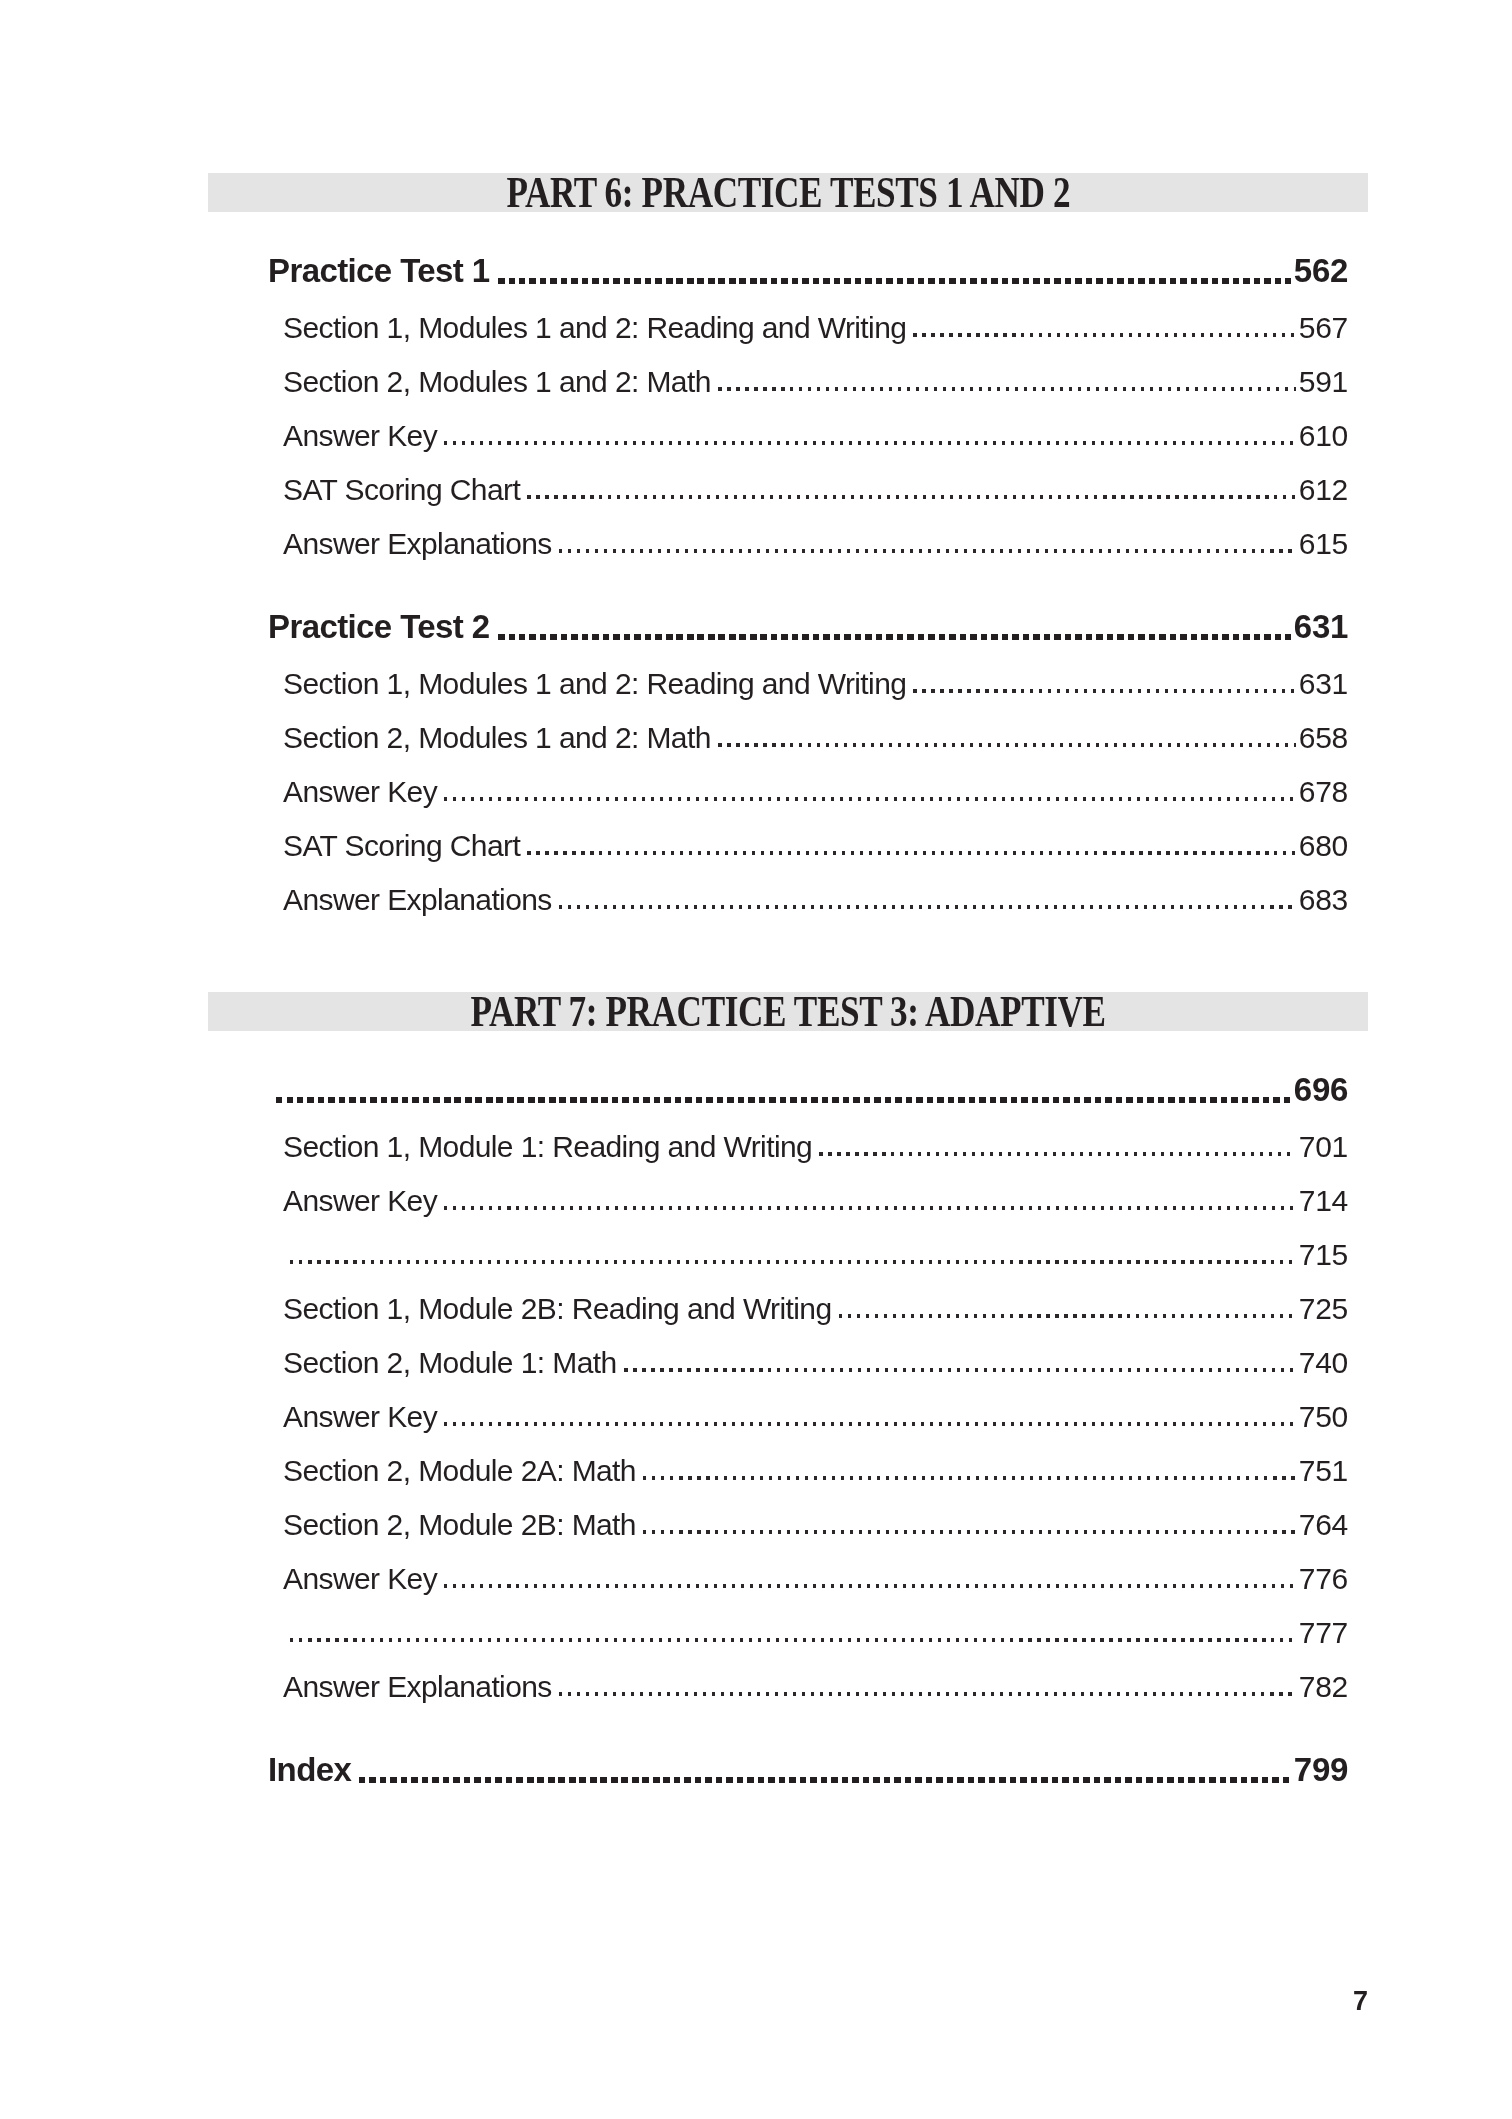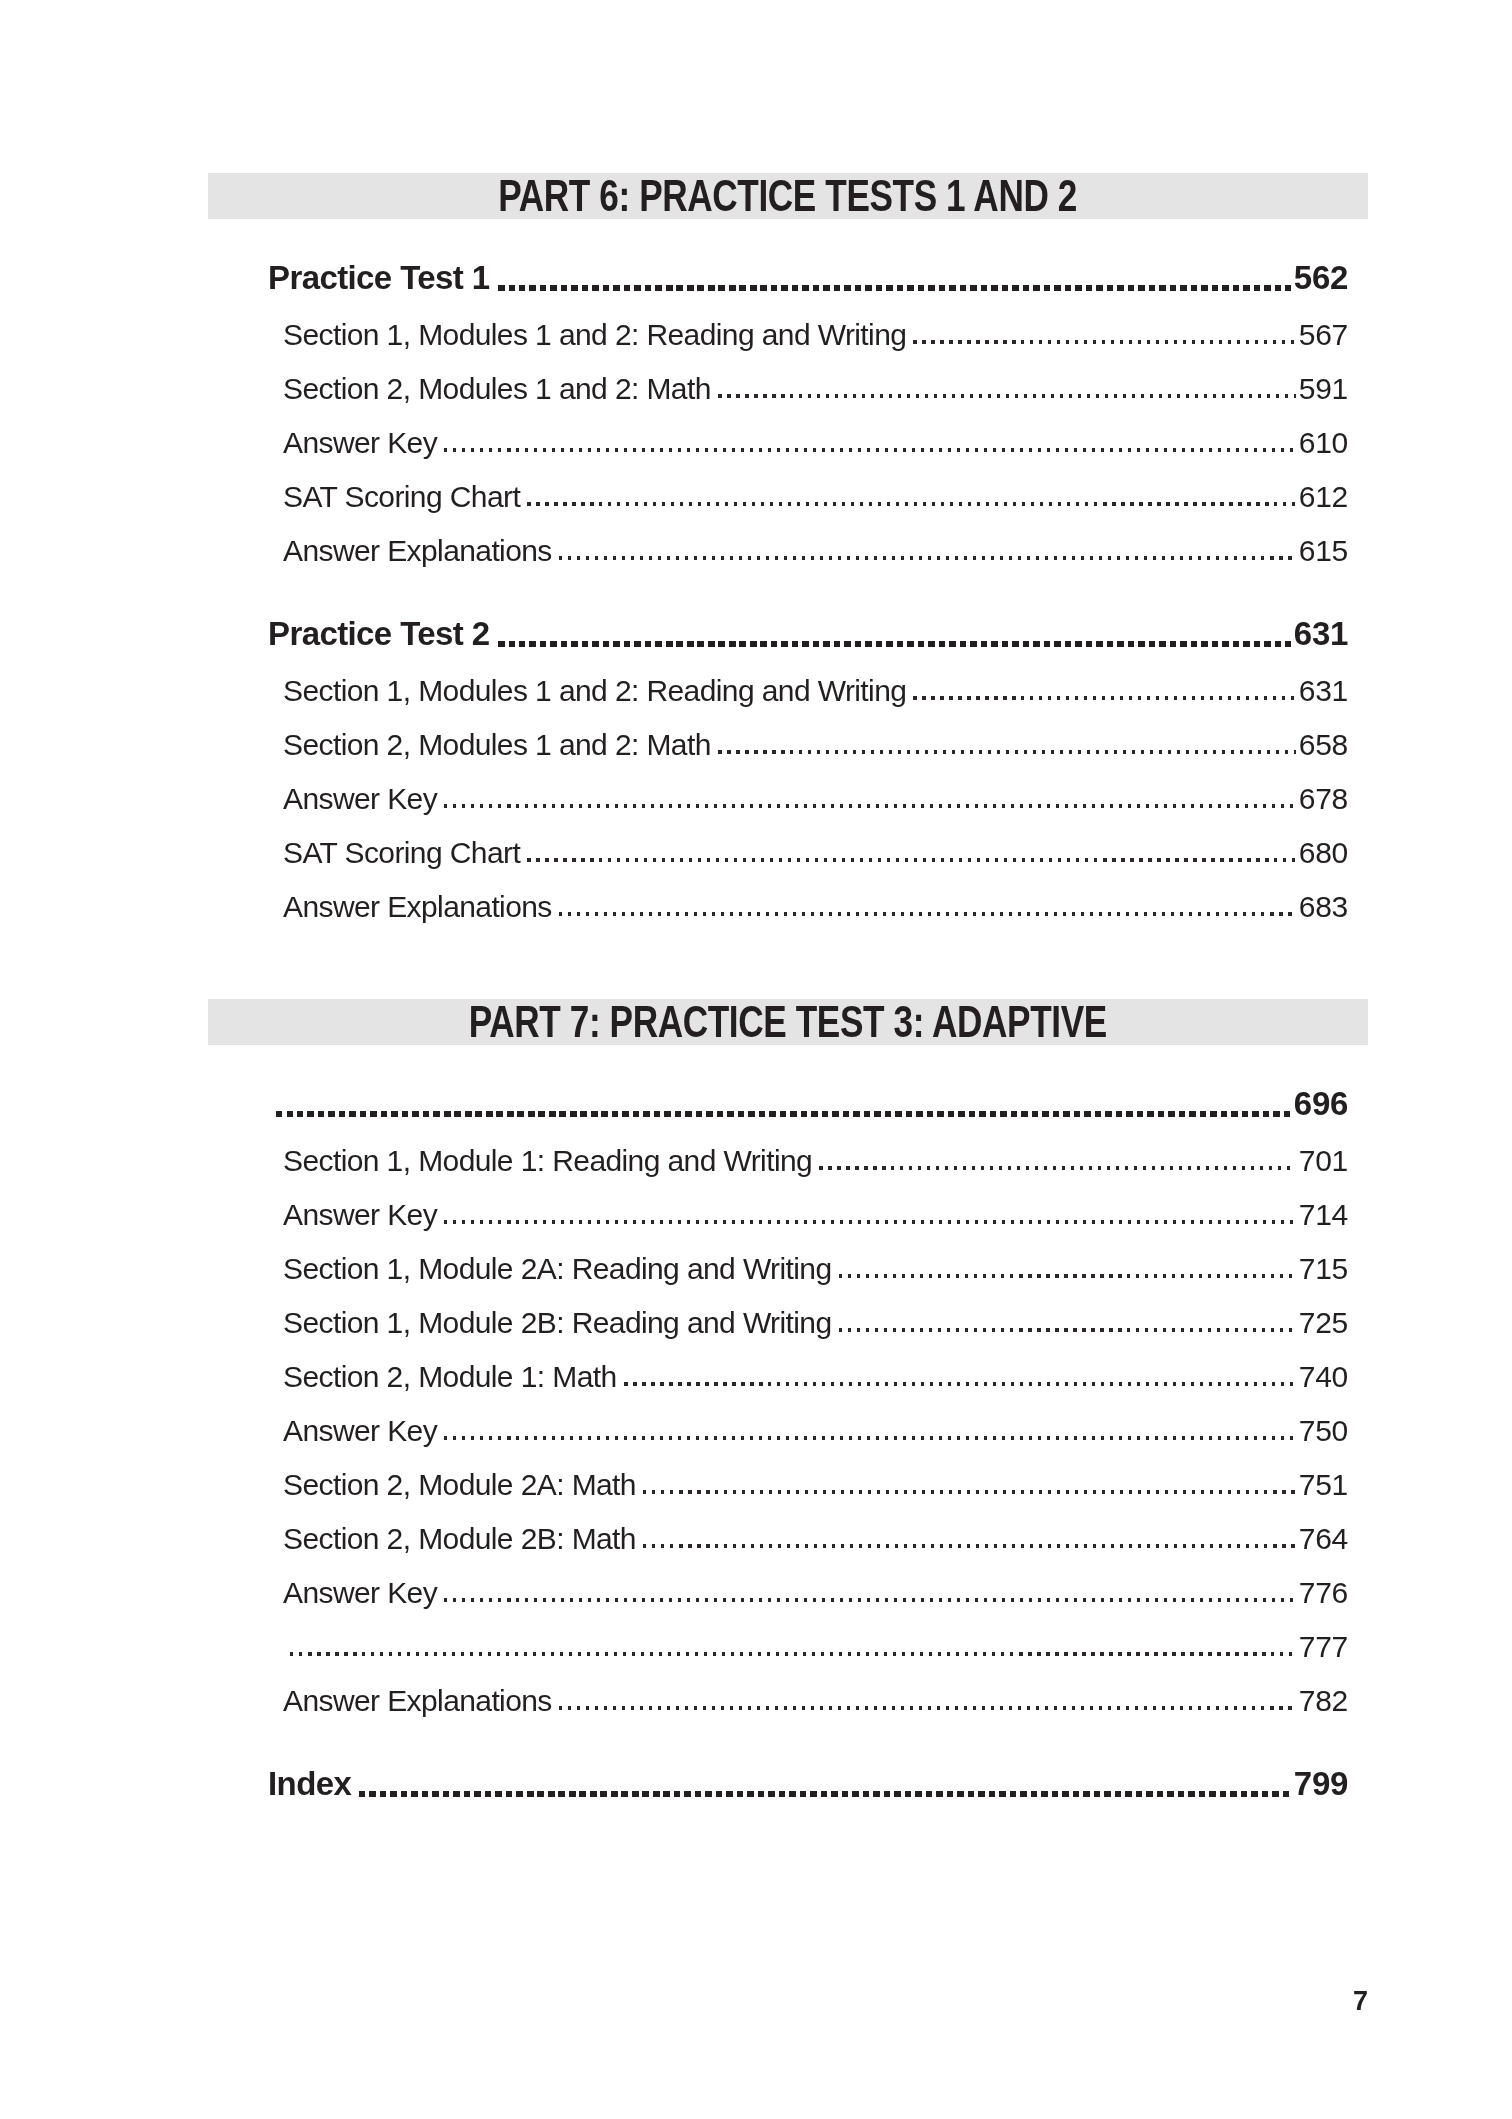--- a/index.html
+++ b/index.html
@@ -8,22 +8,22 @@
     width:1512px; height:2119px; position:relative;
     background:#ffffff;
     font-family:"Liberation Sans","DejaVu Sans",sans-serif;
     color:var(--ink,#231f20);
     overflow:hidden;
   }
   .content {
     position:absolute; left:208px; top:0; width:1160px;
   }
   .part-bar {
-    height:46px; background:var(--bar-bg,#e4e4e4);
-    display:flex; align-items:center; justify-content:center;
+    height:39px; background:var(--bar-bg,#e4e4e4);
+    display:flex; align-items:center; justify-content:center;font-family:Liberation Serif, serif;
   }
   .part-bar.first { margin-top:173px; }
   .part-bar.second { margin-top:74px;justify-content:center; }
   .part-bar .bar-text {
     display:inline-block;
     font-size:44px; font-weight:700; letter-spacing:-0.5px;
     transform:scaleX(0.8); transform-origin:center center;
     white-space:nowrap; line-height:1;
   }
   .row {
@@ -139,21 +139,20 @@
           <span class="label">Section 1, Module 1: Reading and Writing</span>
           <span class="leader"></span>
           <span class="pagenum">701</span>
         </div>
         <div class="row item-row">
           <span class="label">Answer Key</span>
           <span class="leader"></span>
           <span class="pagenum">714</span>
         </div>
         <div class="row item-row">
-          <span class="label">Section 1, Module 2A: Reading and Writing</span>
           <span class="leader"></span>
           <span class="pagenum">715</span>
         </div>
         <div class="row item-row">
           <span class="label">Section 1, Module 2B: Reading and Writing</span>
           <span class="leader"></span>
           <span class="pagenum">725</span>
         </div>
         <div class="row item-row">
           <span class="label">Section 2, Module 1: Math</span>

